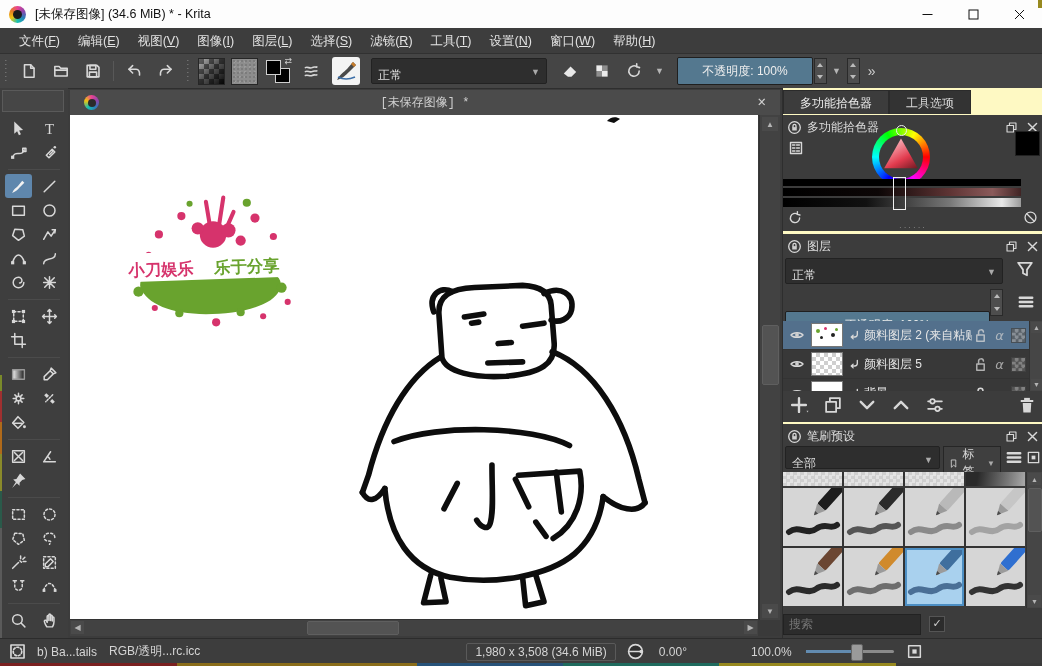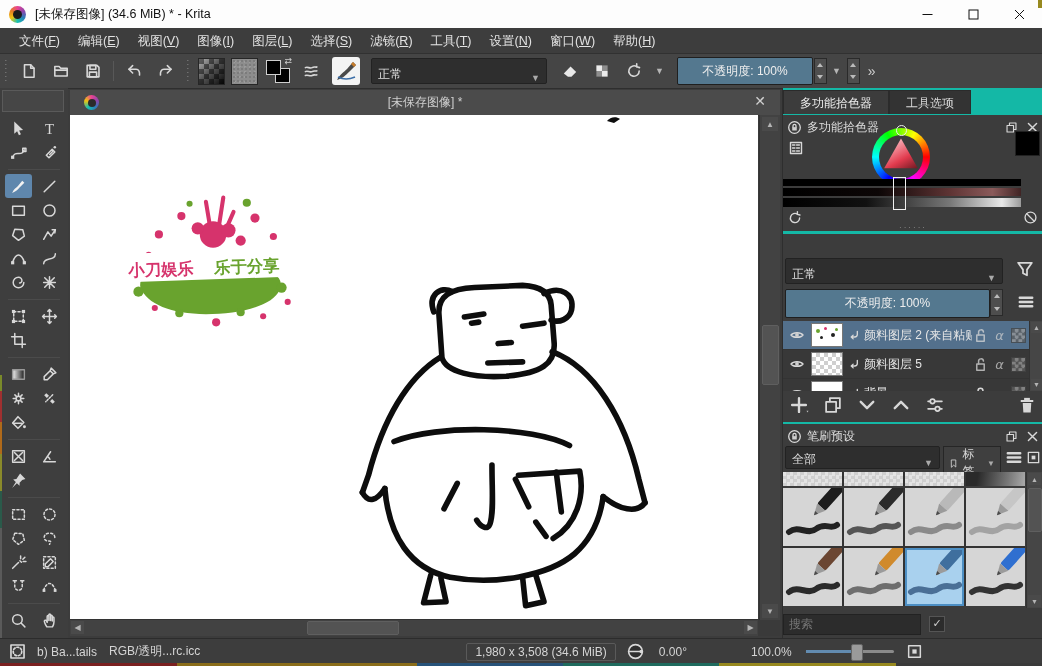--- a/index.html
+++ b/index.html
@@ -42,22 +42,22 @@
   #swatch-gradient{background:linear-gradient(135deg,#f2f2f2 0%,#777 45%,#111 100%),
     repeating-conic-gradient(#bbb 0 25%,#666 0 50%);background-blend-mode:multiply;background-size:cover,10px 10px;}
   #swatch-pattern{background:#8d8d8d;background-image:radial-gradient(#7c7c7c 1px,transparent 1px),radial-gradient(#9c9c9c 1px,transparent 1px);background-size:4px 4px,5px 5px;}
   #fgbg{width:26px;height:26px;position:relative;margin:0 4px;}
   #fgbg .fg,#fgbg .bg{position:absolute;width:13px;height:13px;background:#000;border:1px solid #cfcfcf;}
   #fgbg .fg{left:1px;top:2px;z-index:2;}
   #fgbg .bg{left:10px;top:10px;}
   #fgbg .swap{position:absolute;right:-1px;top:-2px;font-size:9px;color:#ccc;}
   #brush-editor-btn{width:28px;height:28px;background:#f3f3f3;border-radius:3px;margin:0 5px;position:relative;overflow:hidden;}
   #brush-editor-btn svg{width:28px;height:28px;}
-  .dd{height:26px;background:#2e2e2e;border:1px solid #222;border-radius:2px;display:flex;align-items:flex-end;
-    padding:0 6px;box-sizing:border-box;color:#ddd;}
+  .dd{height:26px;background:#2e2e2e;border:1px solid #222;border-radius:2px;display:flex;align-items:flex-start;
+    padding:8px 6px;box-sizing:border-box;color:#ddd;}
   .dd .arrow{margin-left:auto;color:#aaa;font-size:9px;}
   .kslider{position:relative;height:26px;background:#2b2b2b;border:1px solid #1f1f1f;border-radius:2px;overflow:hidden;}
   .kslider .fill{position:absolute;left:0;top:0;bottom:0;background:#54788f;}
   .kslider .lbl{position:absolute;left:0;right:0;top:0;bottom:0;display:flex;align-items:center;justify-content:center;
     color:#eee;font-size:12px;white-space:nowrap;}
   .spin{width:13px;height:26px;margin-left:1px;background:#4e4e4e;border:1px solid #2a2a2a;box-sizing:border-box;
     display:flex;flex-direction:column;align-items:center;justify-content:space-around;}
   .spin i{width:0;height:0;border-left:3.5px solid transparent;border-right:3.5px solid transparent;}
   .spin .up{border-bottom:4px solid #bbb;}
   .spin .dn{border-top:4px solid #bbb;}
@@ -70,35 +70,35 @@
   #tools{position:absolute;left:4px;top:28px;display:grid;grid-template-columns:29px 29px;gap:0 2px;
     justify-items:center;align-items:center;}
   .tool{width:27px;height:24px;display:flex;align-items:center;justify-content:center;border-radius:3px;}
   .tool svg{width:17px;height:17px;}
   .tool.active{background:#5f87ad;}
   .tool-div{grid-column:1/3;height:5px;width:52px;border-bottom:1px solid #4b4b4b;margin-bottom:4px;}
 
   
   #subwindow{position:absolute;left:70px;top:90px;width:710px;height:546px;background:#3a3a3a;}
   #sub-titlebar{position:absolute;left:0;top:0;width:710px;height:25px;background:#4b4b4b;
-    display:flex;align-items:center;border-bottom:1px solid #303030;}
+    display:flex;align-items:center;border-bottom:1px solid #303030;font-family:Liberation Mono, monospace;}
   #sub-icon{width:15px;height:15px;margin-left:14px;border-radius:50%;
     background:conic-gradient(#e84393,#8e44ad,#2980b9,#16c0b0,#f1c40f,#e84393);position:relative;}
   #sub-icon::after{content:"";position:absolute;left:3.5px;top:3.5px;width:8px;height:8px;border-radius:50%;background:#2b2b2b;}
   #sub-title{position:absolute;left:0;right:0;text-align:center;color:#cfcfcf;font-size:12px;}
   #sub-close{position:absolute;right:14px;top:3px;color:#d0d0d0;font-size:14px;}
   #canvas{position:absolute;left:0;top:25px;width:688px;height:505px;background:#ffffff;overflow:hidden;}
   #vscroll{position:absolute;right:0;top:25px;width:20px;height:505px;background:#424242;border-left:1px solid #333;}
   #hscroll{position:absolute;left:0;bottom:0;width:688px;height:16px;background:#424242;border-top:1px solid #333;}
   .sb-thumb{position:absolute;background:#535353;border:1px solid #5f5f5f;border-radius:2px;}
   .sb-arrow{position:absolute;display:flex;align-items:center;justify-content:center;color:#b5b5b5;font-size:8px;
     background:#4a4a4a;}
 
   
-  #right{position:absolute;left:782px;top:88px;width:260px;height:550px;background:#14b8a6;border-left:1px solid #2e2e2e;box-sizing:border-box;}
+  #right{position:absolute;left:782px;top:88px;width:260px;height:550px;background:#fef9c3;border-left:1px solid #2e2e2e;box-sizing:border-box;}
   #docker-tabs{position:absolute;left:0;top:2px;height:24px;display:flex;}
   .dtab{padding:0 16px;line-height:24px;font-size:12px;border:1px solid #2b2b2b;border-bottom:none;background:#333;}
   .dtab.active{background:#3c3c3c;color:#eee;}
   .docker{position:absolute;left:0;width:260px;background:#3c3c3c;}
   .dhead{height:20px;display:flex;align-items:center;padding:2px 4px 0 4px;}
   .dhead .icn{width:15px;height:15px;margin-right:5px;}
   .dhead .t{font-size:12px;color:#ddd;}
   .dhead .sp{margin-left:auto;display:flex;gap:8px;align-items:center;}
   .dhead .sp .icn{width:13px;height:13px;margin:0;}
   .dots{text-align:center;color:#8a8a8a;font-size:8px;letter-spacing:2px;line-height:6px;}
@@ -662,20 +662,43 @@
       <span class="icn abs" style="right:5px;top:95px;width:15px;height:15px;">
           <svg viewBox="0 0 16 16" fill="none" stroke="#d8d8d8" stroke-width="1.4" stroke-linecap="round" stroke-linejoin="round">
             <circle cx="8" cy="8" r="5.8"></circle>
             <path d="M4 4 L12 12"></path>
           </svg>
         </span>
       <div class="dots abs" style="left:0;right:0;bottom:0;">······</div>
     </div>
 
     <div class="docker" style="top:146px;height:188px;">
+      <div class="dhead">
+        <span class="icn">
+            <svg viewBox="0 0 16 16" fill="none" stroke="#d8d8d8" stroke-width="1.4" stroke-linecap="round" stroke-linejoin="round">
+              <circle cx="8" cy="8" r="6.2"></circle>
+              <path d="M6.4 7.6 V6.2 a1.6 1.6 0 0 1 3.2 0 V7.6"></path>
+              <rect x="5.6" y="7.6" width="4.8" height="3.6" fill="#cfcfcf" stroke="none"></rect>
+            </svg>
+          </span>
+        <span class="t">图层</span>
+        <span class="sp">
+          <span class="icn">
+              <svg viewBox="0 0 16 16" fill="none" stroke="#d8d8d8" stroke-width="1.4" stroke-linecap="round" stroke-linejoin="round">
+                <rect x="5.5" y="2.5" width="8" height="8"></rect>
+                <rect x="2.5" y="5.5" width="8" height="8" fill="#3c3c3c"></rect>
+              </svg>
+            </span>
+          <span class="icn">
+              <svg viewBox="0 0 16 16" fill="none" stroke="#d8d8d8" stroke-width="1.4" stroke-linecap="round" stroke-linejoin="round">
+                <path d="M3 3 L13 13 M13 3 L3 13" stroke-width="1.8"></path>
+              </svg>
+            </span>
+        </span>
+      </div>
       <div class="dd abs" style="left:2px;top:24px;width:218px;">
         <span>正常</span>
         <span class="arrow">▼</span>
       </div>
       <span class="icn abs" style="right:8px;top:24px;width:20px;height:22px;">
           <svg viewBox="0 0 16 16" fill="none" stroke="#d8d8d8" stroke-width="1.4" stroke-linecap="round" stroke-linejoin="round">
             <path d="M2.5 3 H13.5 L9.6 8.5 V13 L6.4 11.4 V8.5 Z"></path>
           </svg>
         </span>
       <div class="kslider abs" style="left:2px;top:55px;width:203px;height:27px;">

